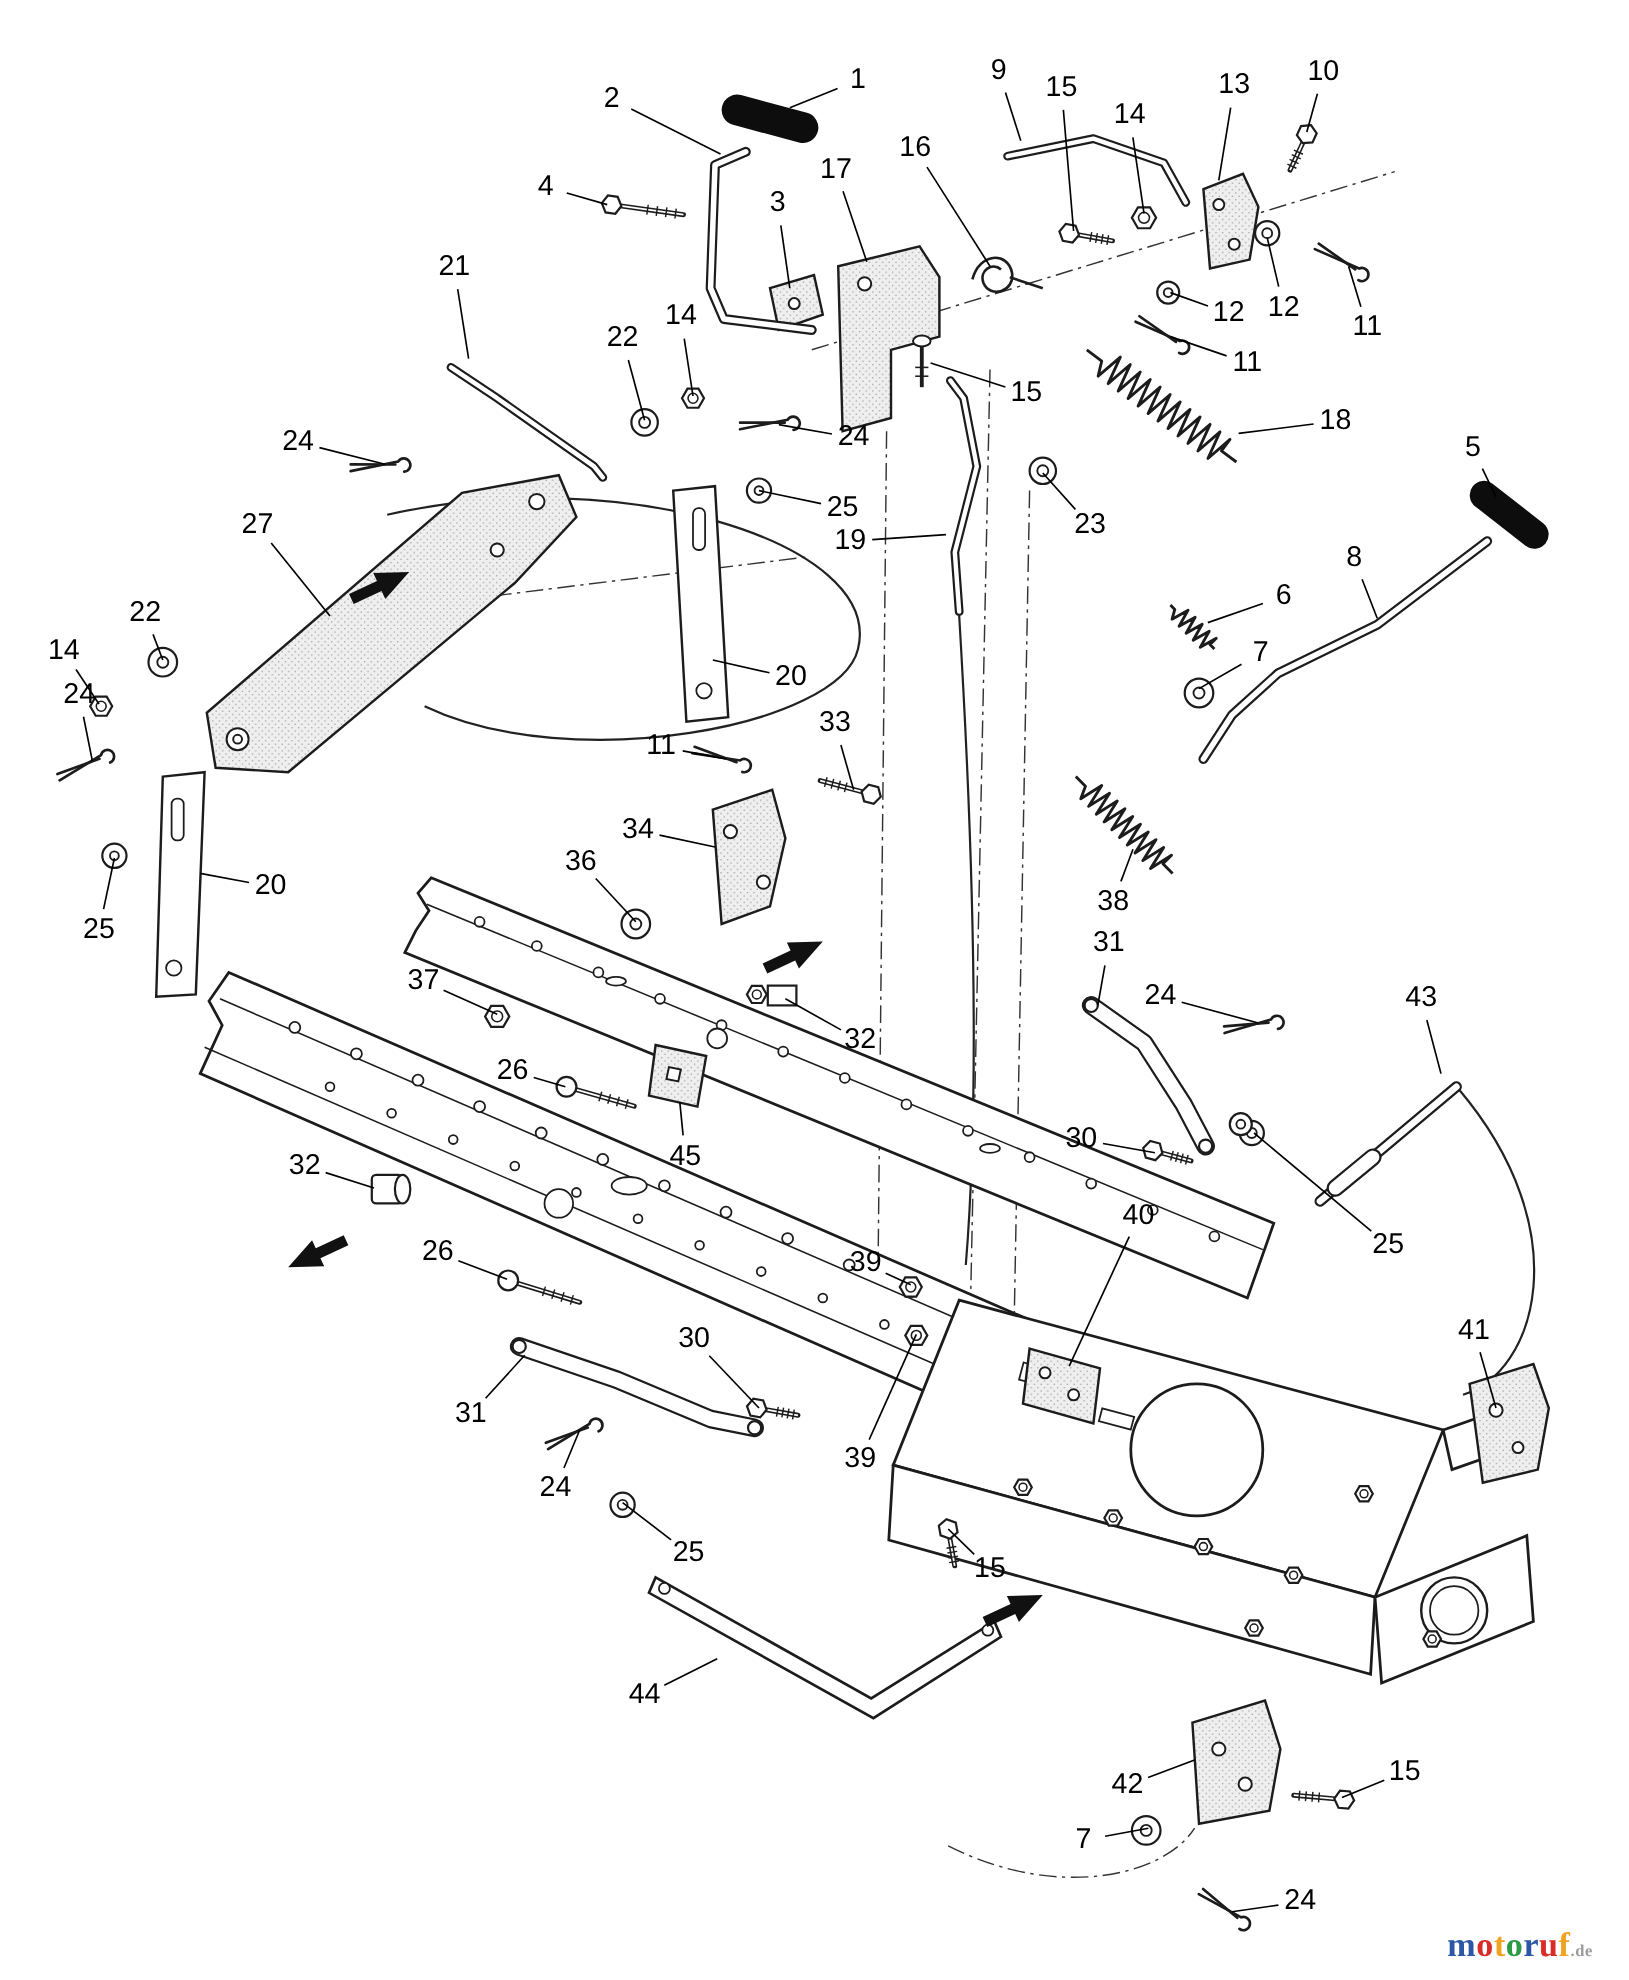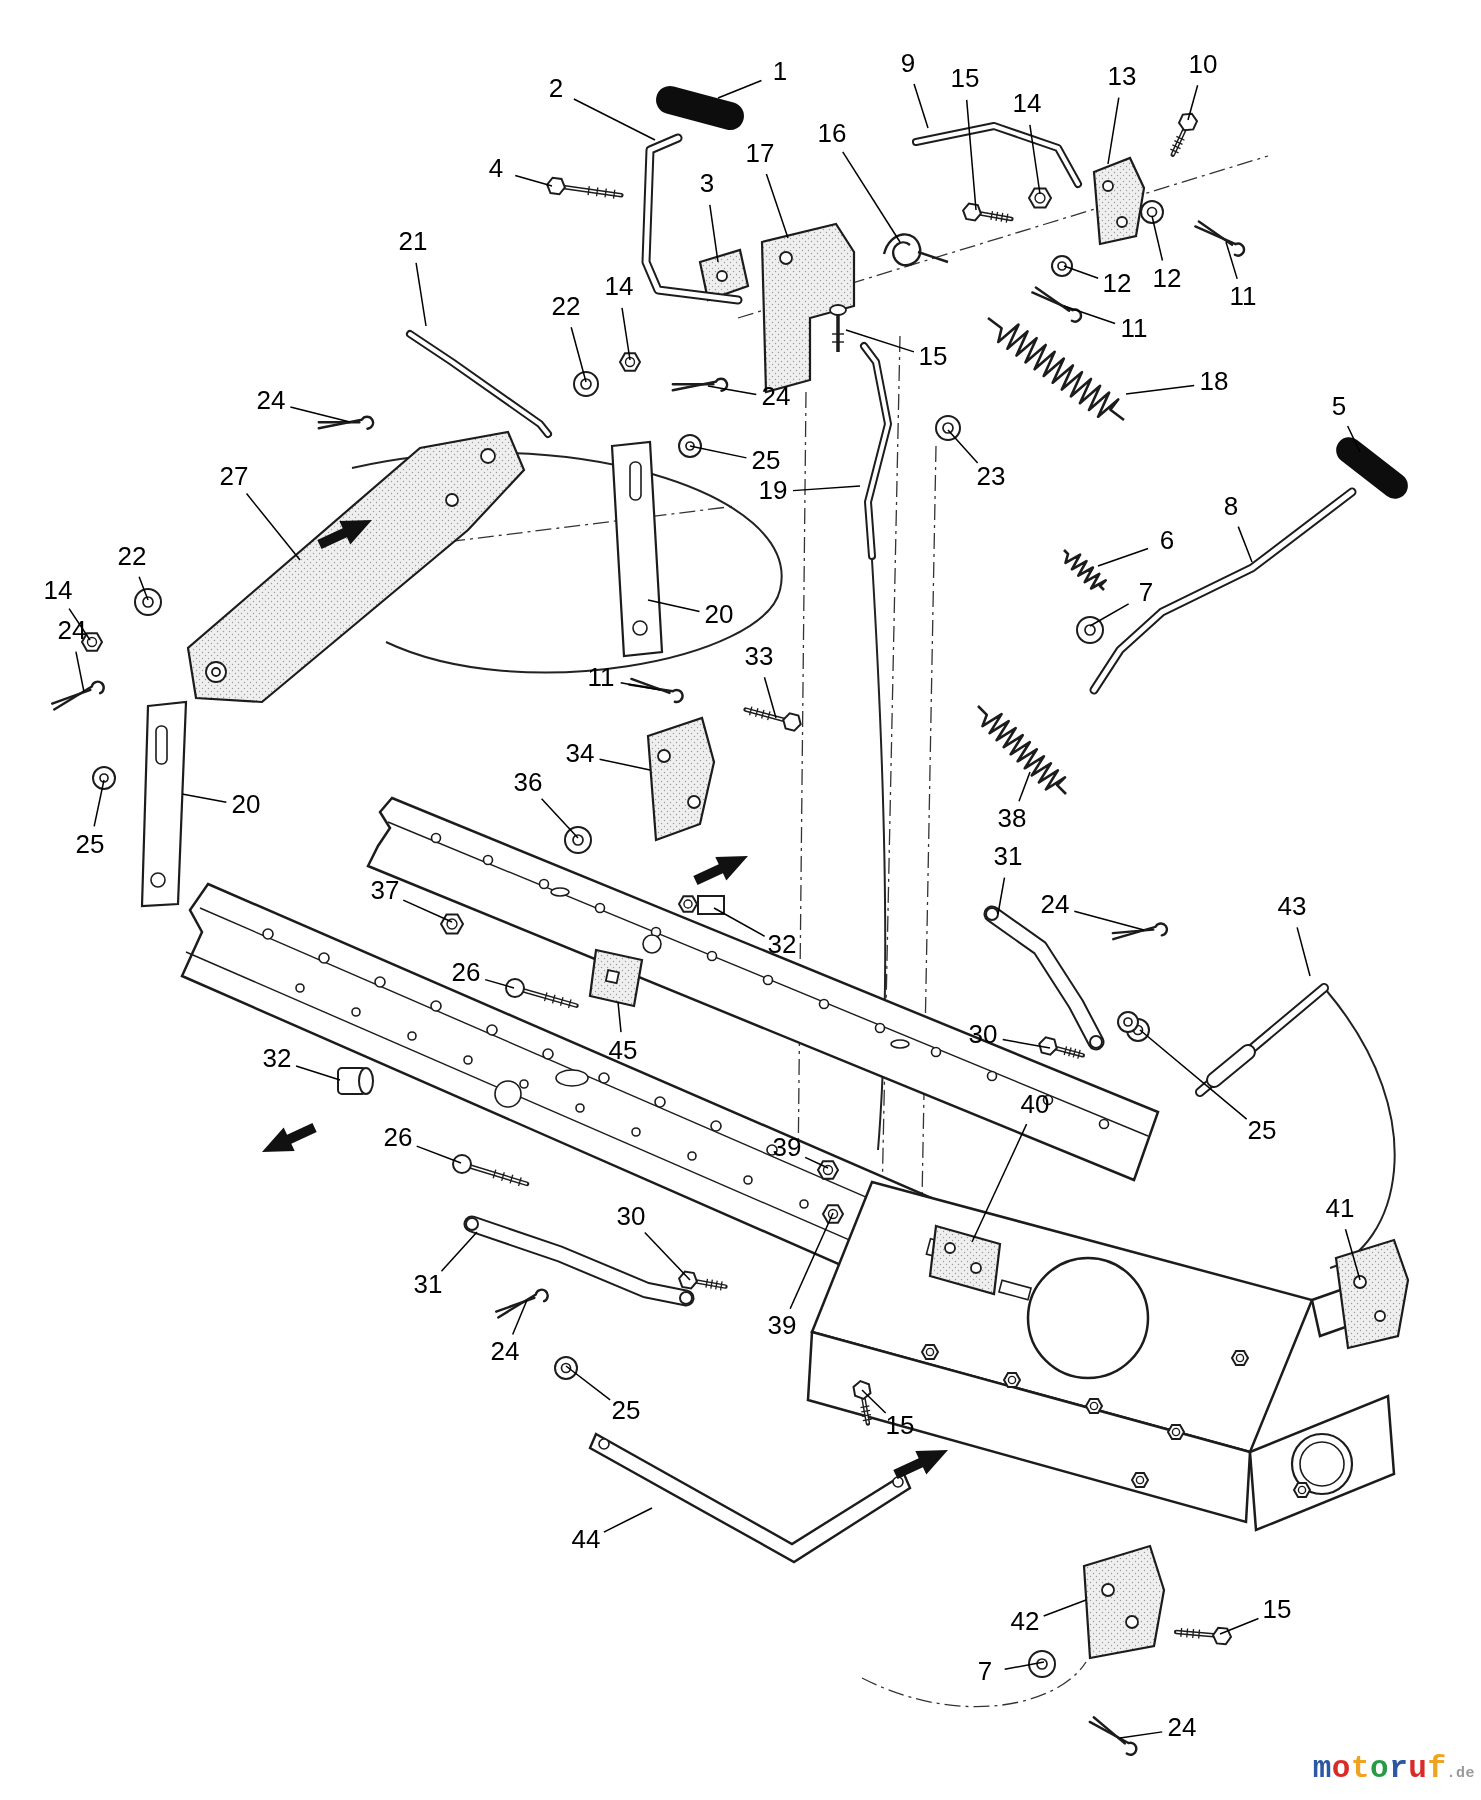--- a/index.html
+++ b/index.html
@@ -1,20 +1,20 @@
 <!DOCTYPE html>
 <html><head>
 <meta charset="utf-8">
 <style>
   html,body{margin:0;padding:0;background:#ffffff;}
   .stage{position:relative;width:1481px;height:1800px;background:#fff;overflow:hidden;
          font-family:"Liberation Sans",sans-serif;}
   svg{display:block;}
-  .logo{position:absolute;right:6px;bottom:14px;font-weight:bold;font-size:31px;
-        font-family:Liberation Mono, monospace;letter-spacing:.5px;user-select:none;}
+  .logo{position:absolute;right:33px;bottom:14px;font-weight:bold;font-size:31px;
+        font-family:Liberation Serif, serif;letter-spacing:.5px;user-select:none;}
   .logo-suffix{font-size:15px;color:#9a9a9a;}
   text.callout{font-family:"Liberation Sans",sans-serif;font-size:26px;fill:#000;}
 </style>
 </head>
 <body>
 
 <div class="stage">
 
 <svg id="diagram-svg" width="1481" height="1800" viewBox="0 0 1481 1800" xmlns="http://www.w3.org/2000/svg">
   <defs>

